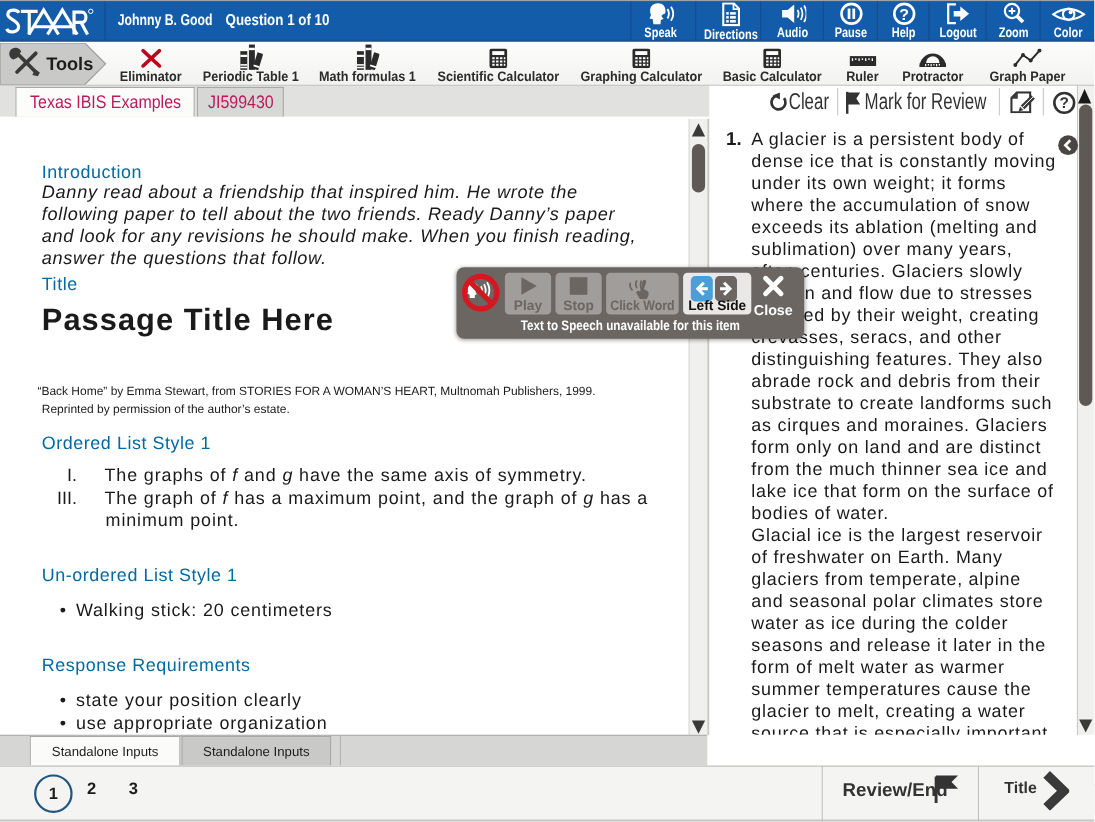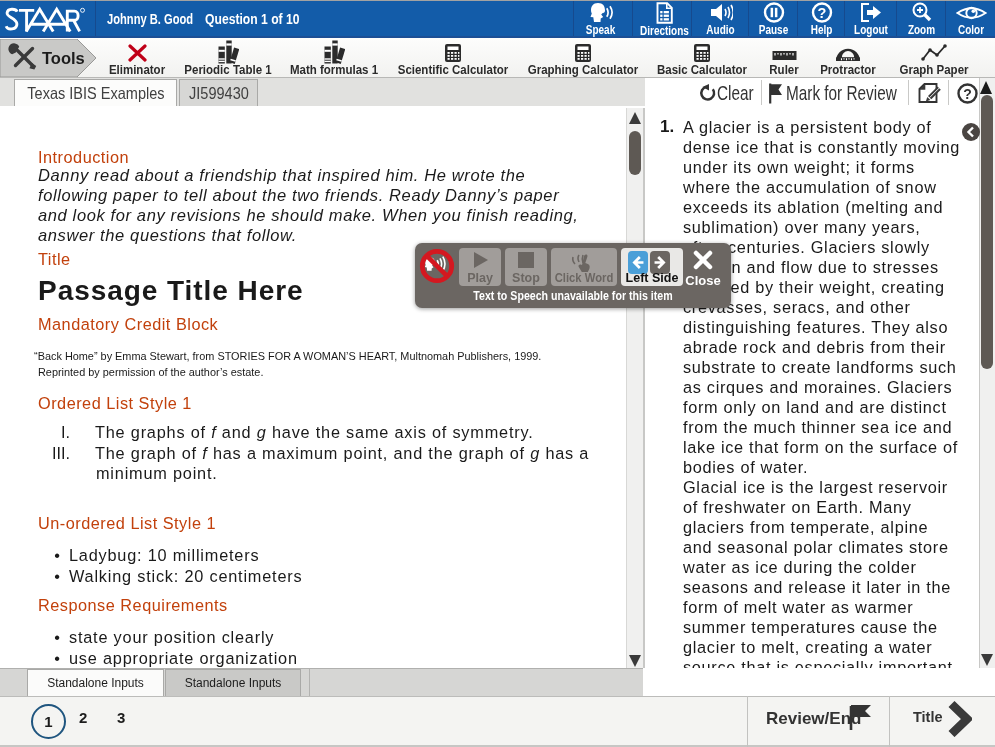--- a/index.html
+++ b/index.html
@@ -19,40 +19,40 @@
 
 
 #toolbar { position:absolute; left:0; top:38px; width:995px; height:40px; background:linear-gradient(#fdfdfc,#f2f2f0); border-bottom:1px solid #b8b8b6; }
 #toolsbtn { position:absolute; left:0; top:39px; width:97px; height:38px; }
 .toolitem { position:absolute; top:40px; height:38px; text-align:center; color:#2b2b2b; }
 .toolitem svg { display:block; margin:4px auto 0; }
 .toolitem .lbl { position:absolute; bottom:1px; left:50%; transform:translateX(-50%) scaleX(0.92); font-size:12.5px; font-weight:bold; line-height:13px; color:#2b2b2b; white-space:nowrap; }
 
 
 #tabrow { position:absolute; left:0; top:78px; width:645px; height:27.5px; background:#e1e1df; }
-.tab { position:absolute; top:78.5px; height:27px; font-size:16.5px; color:#404040; text-align:center; line-height:27px; }
+.tab { position:absolute; top:78.5px; height:27px; font-size:16.5px; color:#be185d; text-align:center; line-height:27px; }
 #tab1 { left:14px; width:163px; background:#fcfcfb; border:1px solid #a9a9a7; border-bottom:none; }
 #tab1 span, #tab2 span { display:inline-block; transform:scaleX(0.88); transform-origin:center; }
 #tab2 { left:179px; width:79px; background:#d7d7d5; border:1px solid #a9a9a7; border-bottom:none; }
 
 
 #qhdr { position:absolute; left:645px; top:78px; width:334px; height:30px; background:#fff; }
 #qhdr .item { position:absolute; top:0; height:30px; line-height:29px; font-size:21px; color:#333; transform:scaleX(0.73); transform-origin:left center; white-space:nowrap; }
 .vsep { position:absolute; top:2px; height:25px; width:1px; background:#c9c9c7; }
 
 
 #leftpanel { position:absolute; left:0; top:108px; width:626px; height:560px; background:#fff; overflow:hidden; }
 .blk { position:absolute; left:38px; white-space:nowrap; }
 .rhdr { font-size:16.3px; letter-spacing:0.5px; }
 .body15 { font-size:16.3px; letter-spacing:0.8px; line-height:20.5px; color:#1a1a1a; }
 .rn { display:inline-block; width:32px; text-align:right; letter-spacing:0; }
 .li { margin-left:25px; }
 .bu { display:inline-block; width:22px; text-align:right; letter-spacing:0; }
 .bt { margin-left:9px; }
-.red { color:#c2410c; }
+.red { color:#0369a1; }
 #rightpanel { position:absolute; left:645px; top:108px; width:334px; height:560px; background:#fff; overflow:hidden; }
 
 
 .sbtrack { position:absolute; background:#f0f0ef; }
 .sbthumb { position:absolute; width:12px; background:#5e5954; border-radius:6px; }
 .arrow-up, .arrow-down { position:absolute; width:0; height:0; }
 
 
 #btmtabs { position:absolute; left:0; top:668px; width:643px; height:28px; background:#d6d6d4; border-top:1px solid #b0b0ae; }
 .btab { position:absolute; top:669px; height:27px; font-size:12px; font-weight:normal; color:#1c1c1c; text-align:center; line-height:26px; }
@@ -357,33 +357,31 @@
 
 <div id="leftpanel">
 <div class="blk red rhdr" style="top:40px;">Introduction</div>
 <div class="blk" style="top:57px; font-size:16.5px; font-style:italic; letter-spacing:0.62px; line-height:20px; color:#1a1a1a;">
 Danny read about a friendship that inspired him. He wrote the<br>
 following paper to tell about the two friends. Ready Danny’s paper<br>
 and look for any revisions he should make. When you finish reading,<br>
 answer the questions that follow.</div>
 <div class="blk red rhdr" style="top:142px;">Title</div>
 <div class="blk" style="top:167px; font-size:28px; font-weight:bold; letter-spacing:0.95px; color:#1a1a1a;">Passage Title Here</div>
-<div class="blk red rhdr" style="top:207px;">Mandatory Credit Block</div>
 <div class="blk" style="top:241px; font-size:10.9px; line-height:15.5px; color:#1a1a1a;">
 <span style="margin-left:-4px;">“</span>Back Home” by Emma Stewart, from STORIES FOR A WOMAN’S HEART, Multnomah Publishers, 1999.<br>
 Reprinted by permission of the author’s estate.</div>
 <div class="blk red rhdr" style="top:286px;">Ordered List Style 1</div>
 <div class="blk body15" style="top:314px;">
 <div><span class="rn">I.</span><span class="li">The graphs of <i>f</i> and <i>g</i> have the same axis of symmetry.</span></div>
 <div><span class="rn">III.</span><span class="li">The graph of <i>f</i> has a maximum point, and the graph of <i>g</i> has a</span></div>
 <div><span style="display:inline-block; width:58px;"></span>minimum point.</div>
 </div>
 <div class="blk red rhdr" style="top:406px;">Un-ordered List Style 1</div>
 <div class="blk body15" style="top:437px;">
-<div><span class="bu">•</span><span class="bt">Ladybug: 10 millimeters</span></div>
 <div><span class="bu">•</span><span class="bt">Walking stick: 20 centimeters</span></div>
 </div>
 <div class="blk red rhdr" style="top:488px;">Response Requirements</div>
 <div class="blk body15" style="top:519px;">
 <div><span class="bu">•</span><span class="bt">state your position clearly</span></div>
 <div><span class="bu">•</span><span class="bt">use appropriate organization</span></div>
 </div>
 </div>
 
 <div class="sbtrack" style="left:626px; top:108px; width:17px; height:560px; border-left:1px solid #d8d8d6;"></div>

